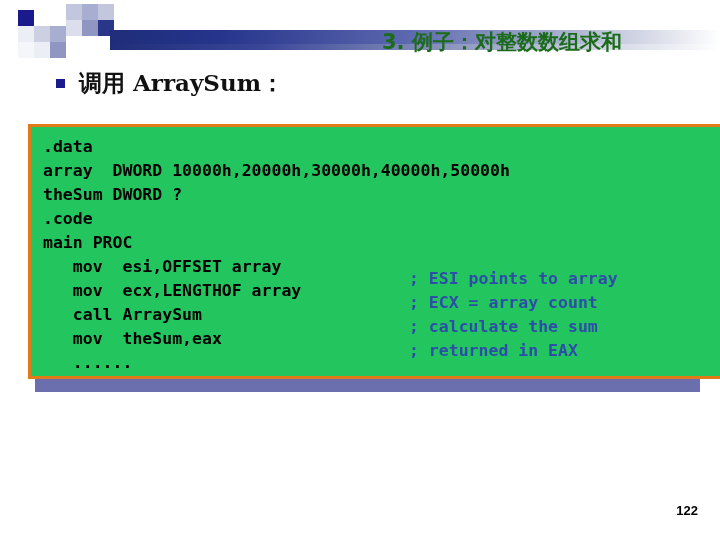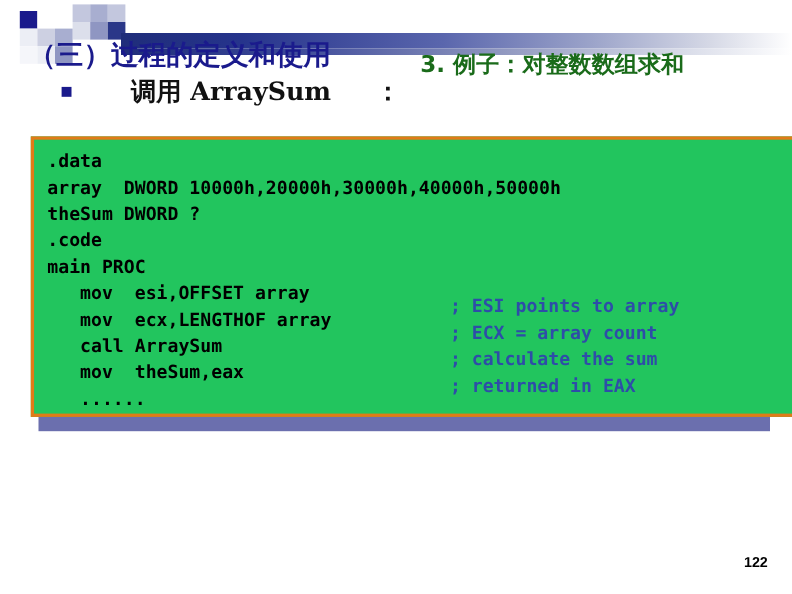--- a/index.html
+++ b/index.html
@@ -59,21 +59,21 @@
     font-family: "DejaVu Sans", "Liberation Sans", sans-serif;
     font-size: 25px;
     font-weight: bold;
     color: #1a1a8c;
     letter-spacing: 0px;
     white-space: nowrap;
   }
   .title-green {
     position: absolute;
     left: 382px;
-    top: 44px;
+    top: 28px;
     font-family: "DejaVu Sans", "Liberation Sans", sans-serif;
     font-size: 21px;
     font-weight: bold;
     color: #1a6b1a;
     white-space: nowrap;
   }
 
   .bullet-row {
     position: absolute;
     left: 56px;
@@ -91,21 +91,20 @@
     flex: 0 0 auto;
   }
   .bullet-text {
     font-family: "DejaVu Serif", "Liberation Serif", serif;
     font-size: 23px;
     font-weight: bold;
     color: #111111;
   }
   .bullet-text .cjk {
     font-family: Liberation Mono, monospace;
-    margin-left: 40px;
   }
 
   
   .codebox-wrap {
     position: absolute;
     left: 28px;
     top: 124px;
     width: 672px;
     height: 268px;
   }
@@ -182,21 +181,20 @@
       <div class="sq" style="left: 34px; top: 26px; width: 16px; height: 16px; background: rgb(205, 208, 226);"></div>
       <div class="sq" style="left: 50px; top: 26px; width: 16px; height: 16px; background: rgb(168, 174, 208);"></div>
       <div class="sq" style="left: 18px; top: 42px; width: 16px; height: 16px; background: rgb(245, 246, 250);"></div>
       <div class="sq" style="left: 34px; top: 42px; width: 16px; height: 16px; background: rgb(236, 238, 245);"></div>
       <div class="sq" style="left: 50px; top: 42px; width: 16px; height: 16px; background: rgb(143, 150, 194);"></div>
     </div>
 
   <div class="banner-gradient"></div>
   <div class="banner-gradient-2"></div>
 
-  <div class="title-cn">（三）过程的定义和使用</div>
   <div class="title-green">3. 例子：对整数数组求和</div>
 
   <div class="bullet-row">
     <span class="bullet-sq"></span>
     <span class="bullet-text"><span class="cjk">调用</span> <span>ArraySum</span><span class="cjk">：</span></span>
   </div>
 
   <div class="codebox-wrap">
     <div class="codebox-shadow"></div>
     <div class="codebox">

